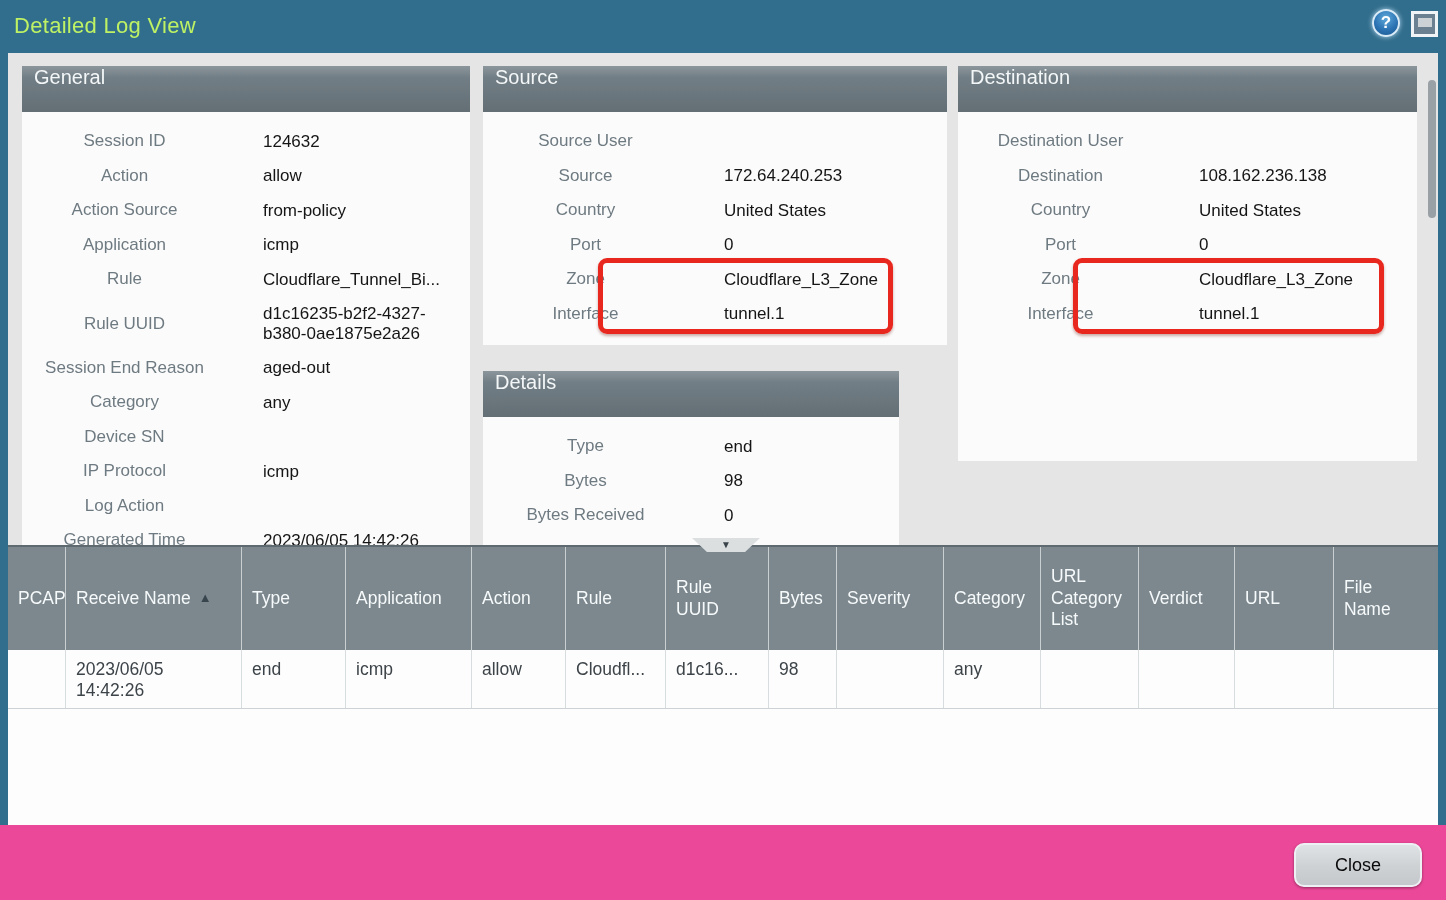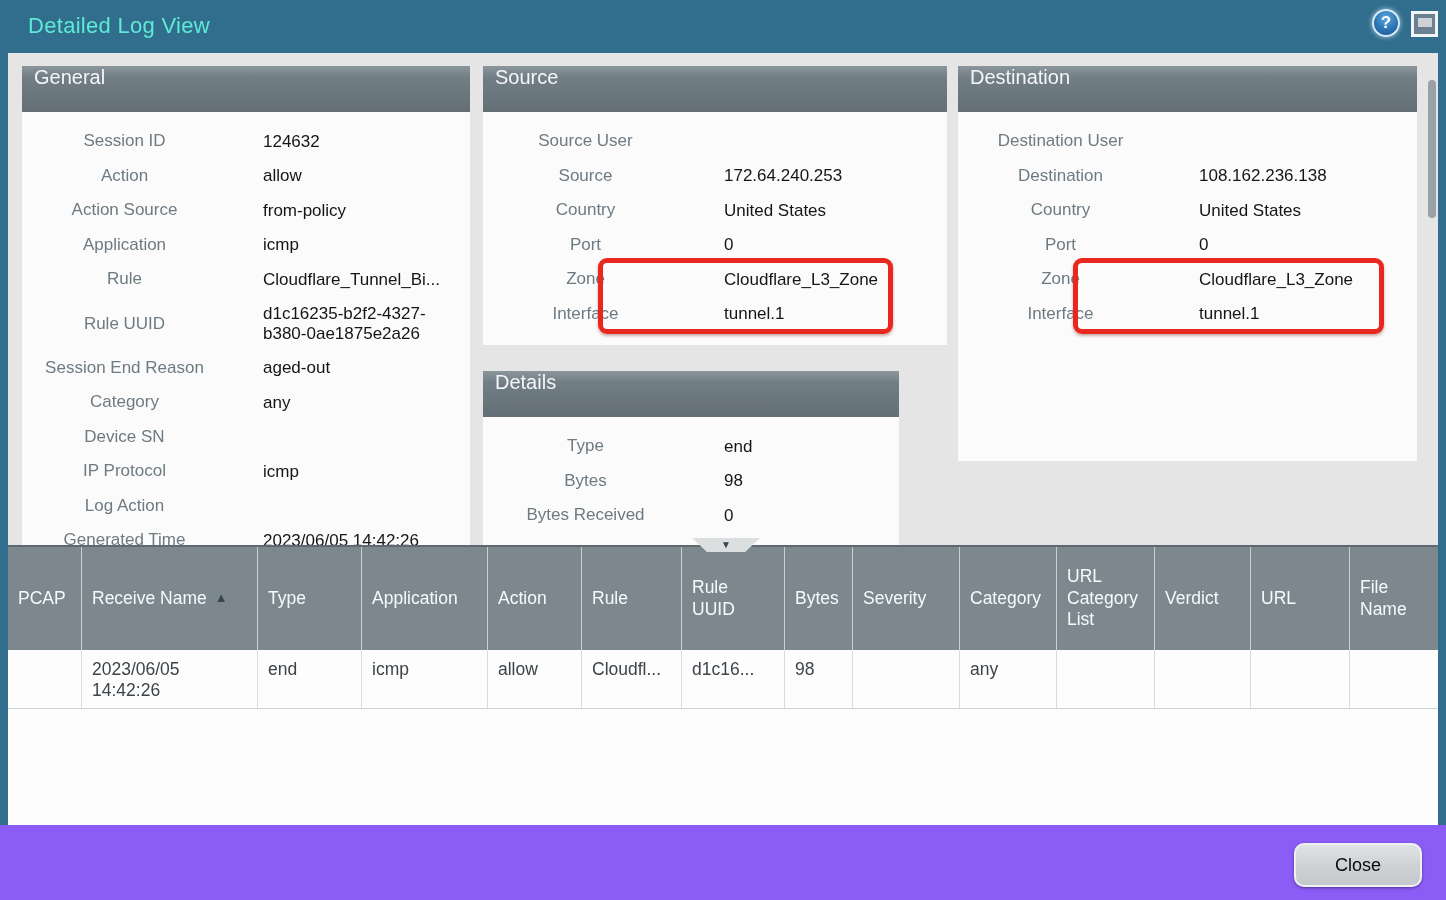--- a/index.html
+++ b/index.html
@@ -3,21 +3,21 @@
 <meta charset="utf-8">
 <style>
   html,body { margin:0; padding:0; background:#222; }
   .stage {
     position:relative; width:1446px; height:900px;
     background:#316d8c; overflow:hidden;
     font-family:"Liberation Sans", sans-serif;
   }
   
   .titlebar { position:absolute; left:0; top:0; width:100%; height:53px; }
-  .dlg-title { position:absolute; left:28px; top:13px; font-size:22px; color:#5eead4; letter-spacing:.3px; }
+  .dlg-title { position:absolute; left:14px; top:13px; font-size:22px; color:#bef264; letter-spacing:.3px; }
   .help-icon {
     position:absolute; left:1372px; top:9px; width:28px; height:28px; box-sizing:border-box;
     border-radius:50%; border:2px solid #d9ebf7;
     background:radial-gradient(circle at 50% 30%, #5fa9da 0%, #2c74b4 55%, #1a578f 100%);
     box-shadow:0 0 5px rgba(190,225,250,.9);
     display:flex; align-items:center; justify-content:center;
     color:#fff; font-weight:bold; font-size:17px; cursor:pointer;
   }
   .win-icon {
     position:absolute; left:1411px; top:11px; width:27px; height:26px; box-sizing:border-box;
@@ -70,25 +70,25 @@
     box-sizing:border-box; border-right:1px solid rgba(255,255,255,.6);
     color:#f7fafb; font-size:17.5px; line-height:1.25;
     display:flex; align-items:center; padding:0 10px; cursor:pointer;
   }
   .sort-arrow { color:#39454d; font-size:13px; margin-left:8px; }
   .trow { display:flex; min-height:58px; border-bottom:1px solid #ccd2d5; background:#fdfdfd; cursor:pointer; }
   .td {
     box-sizing:border-box; border-right:1px solid #d7dcdf;
     padding:9px 10px 0; font-size:17.5px; color:#3d4449; line-height:1.2;
   }
-  .c0{width:74px;} .c1{width:176px;} .c2{width:104px;} .c3{width:126px;} .c4{width:94px;}
+  .c0{width:58px;} .c1{width:176px;} .c2{width:104px;} .c3{width:126px;} .c4{width:94px;}
   .c5{width:100px;} .c6{width:103px;} .c7{width:68px;} .c8{width:107px;} .c9{width:97px;}
   .c10{width:98px;} .c11{width:96px;} .c12{width:99px;} .c13{width:88px; border-right:none;}
   
-  .footer { position:absolute; left:0; top:825px; width:100%; height:75px; background:#8b5cf6; }
+  .footer { position:absolute; left:0; top:825px; width:100%; height:75px; background:#ec4899; }
   .close-btn {
     position:absolute; left:1294px; top:18px; width:128px; height:44px;
     border-radius:10px; border:2px solid #eef1f3;
     background:linear-gradient(180deg,#e0e3e6 0%,#cdd1d4 55%,#c4c8cc 100%);
     box-shadow:0 1px 3px rgba(0,0,0,.4);
     font-family:"Liberation Sans", sans-serif; font-size:18px; color:#0a0a0a; cursor:pointer;
   }
 </style>
 </head>
 <body>

